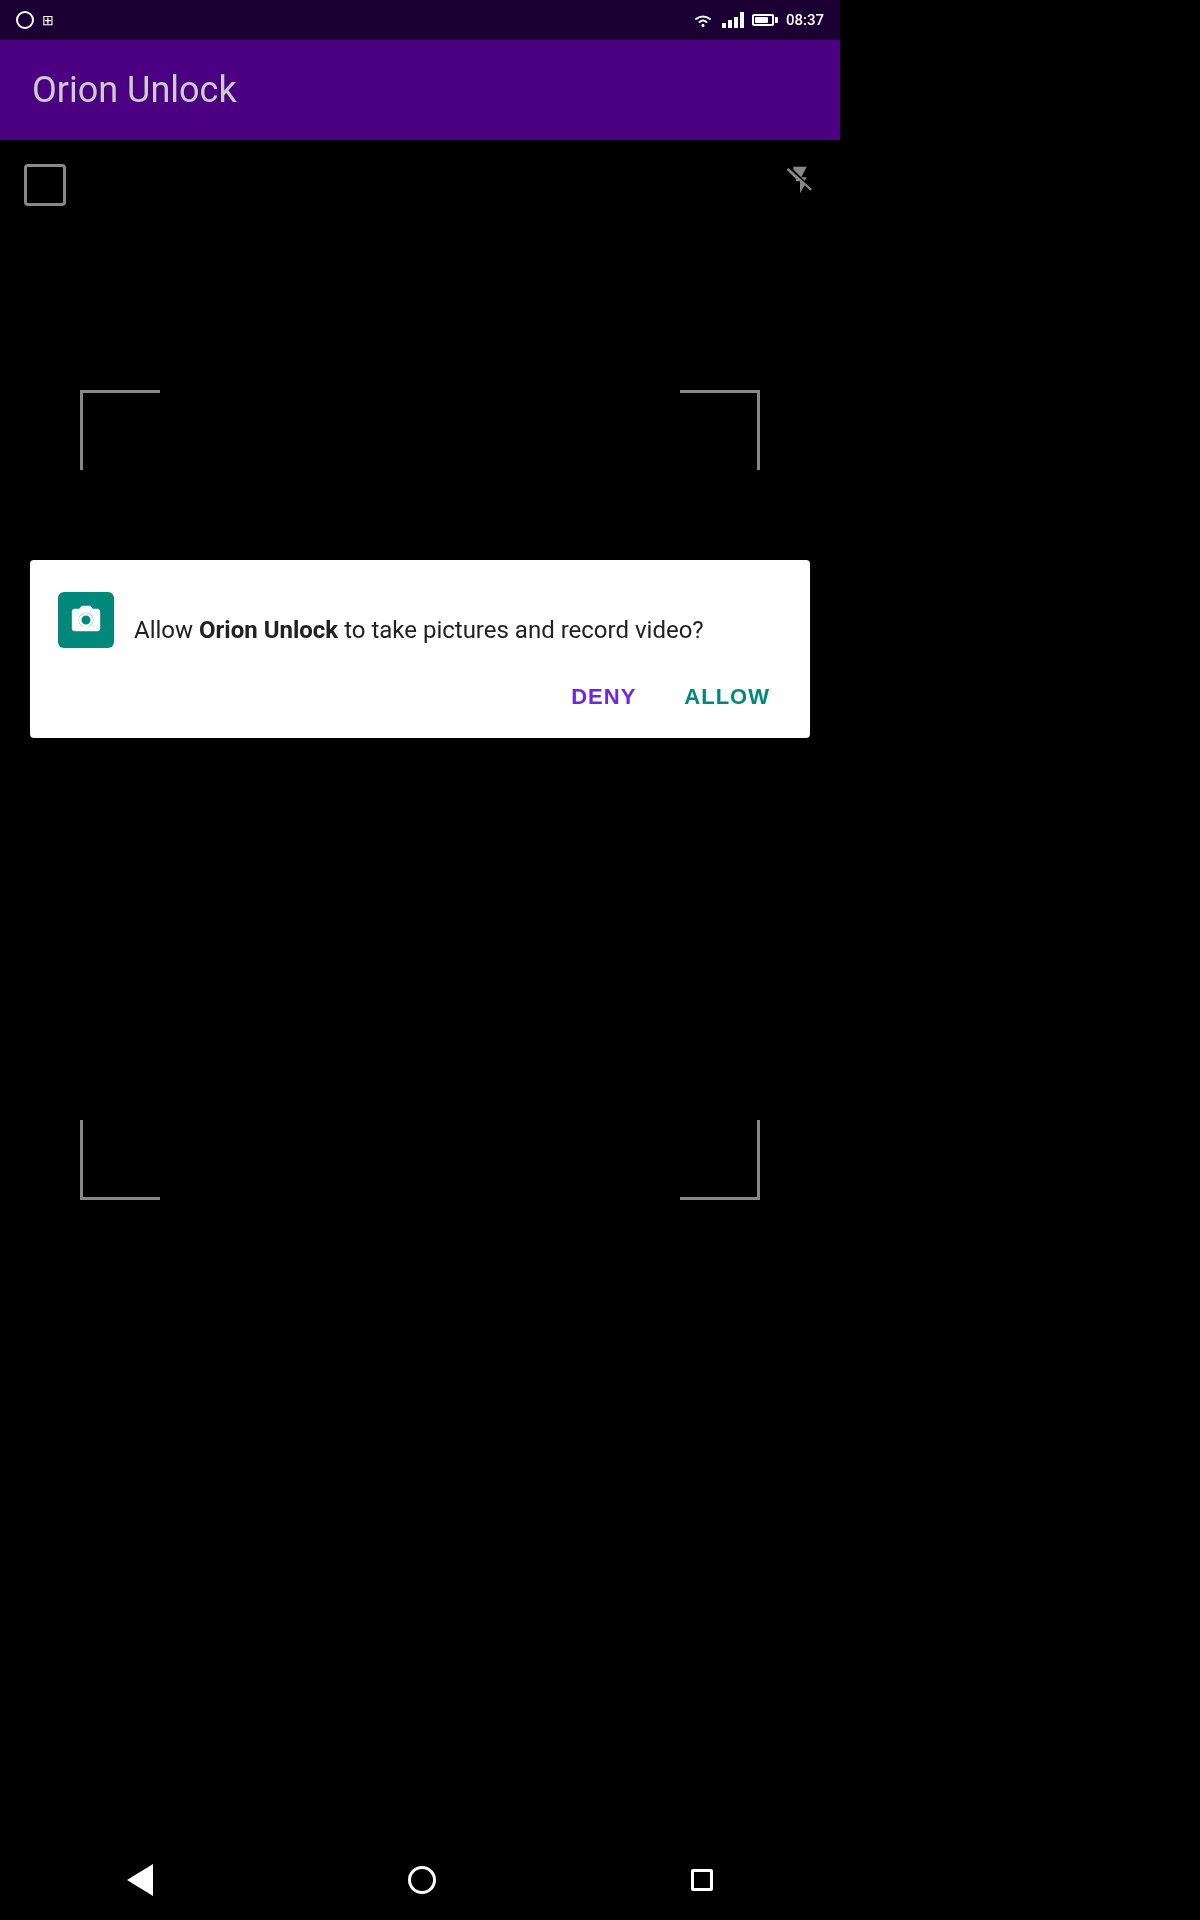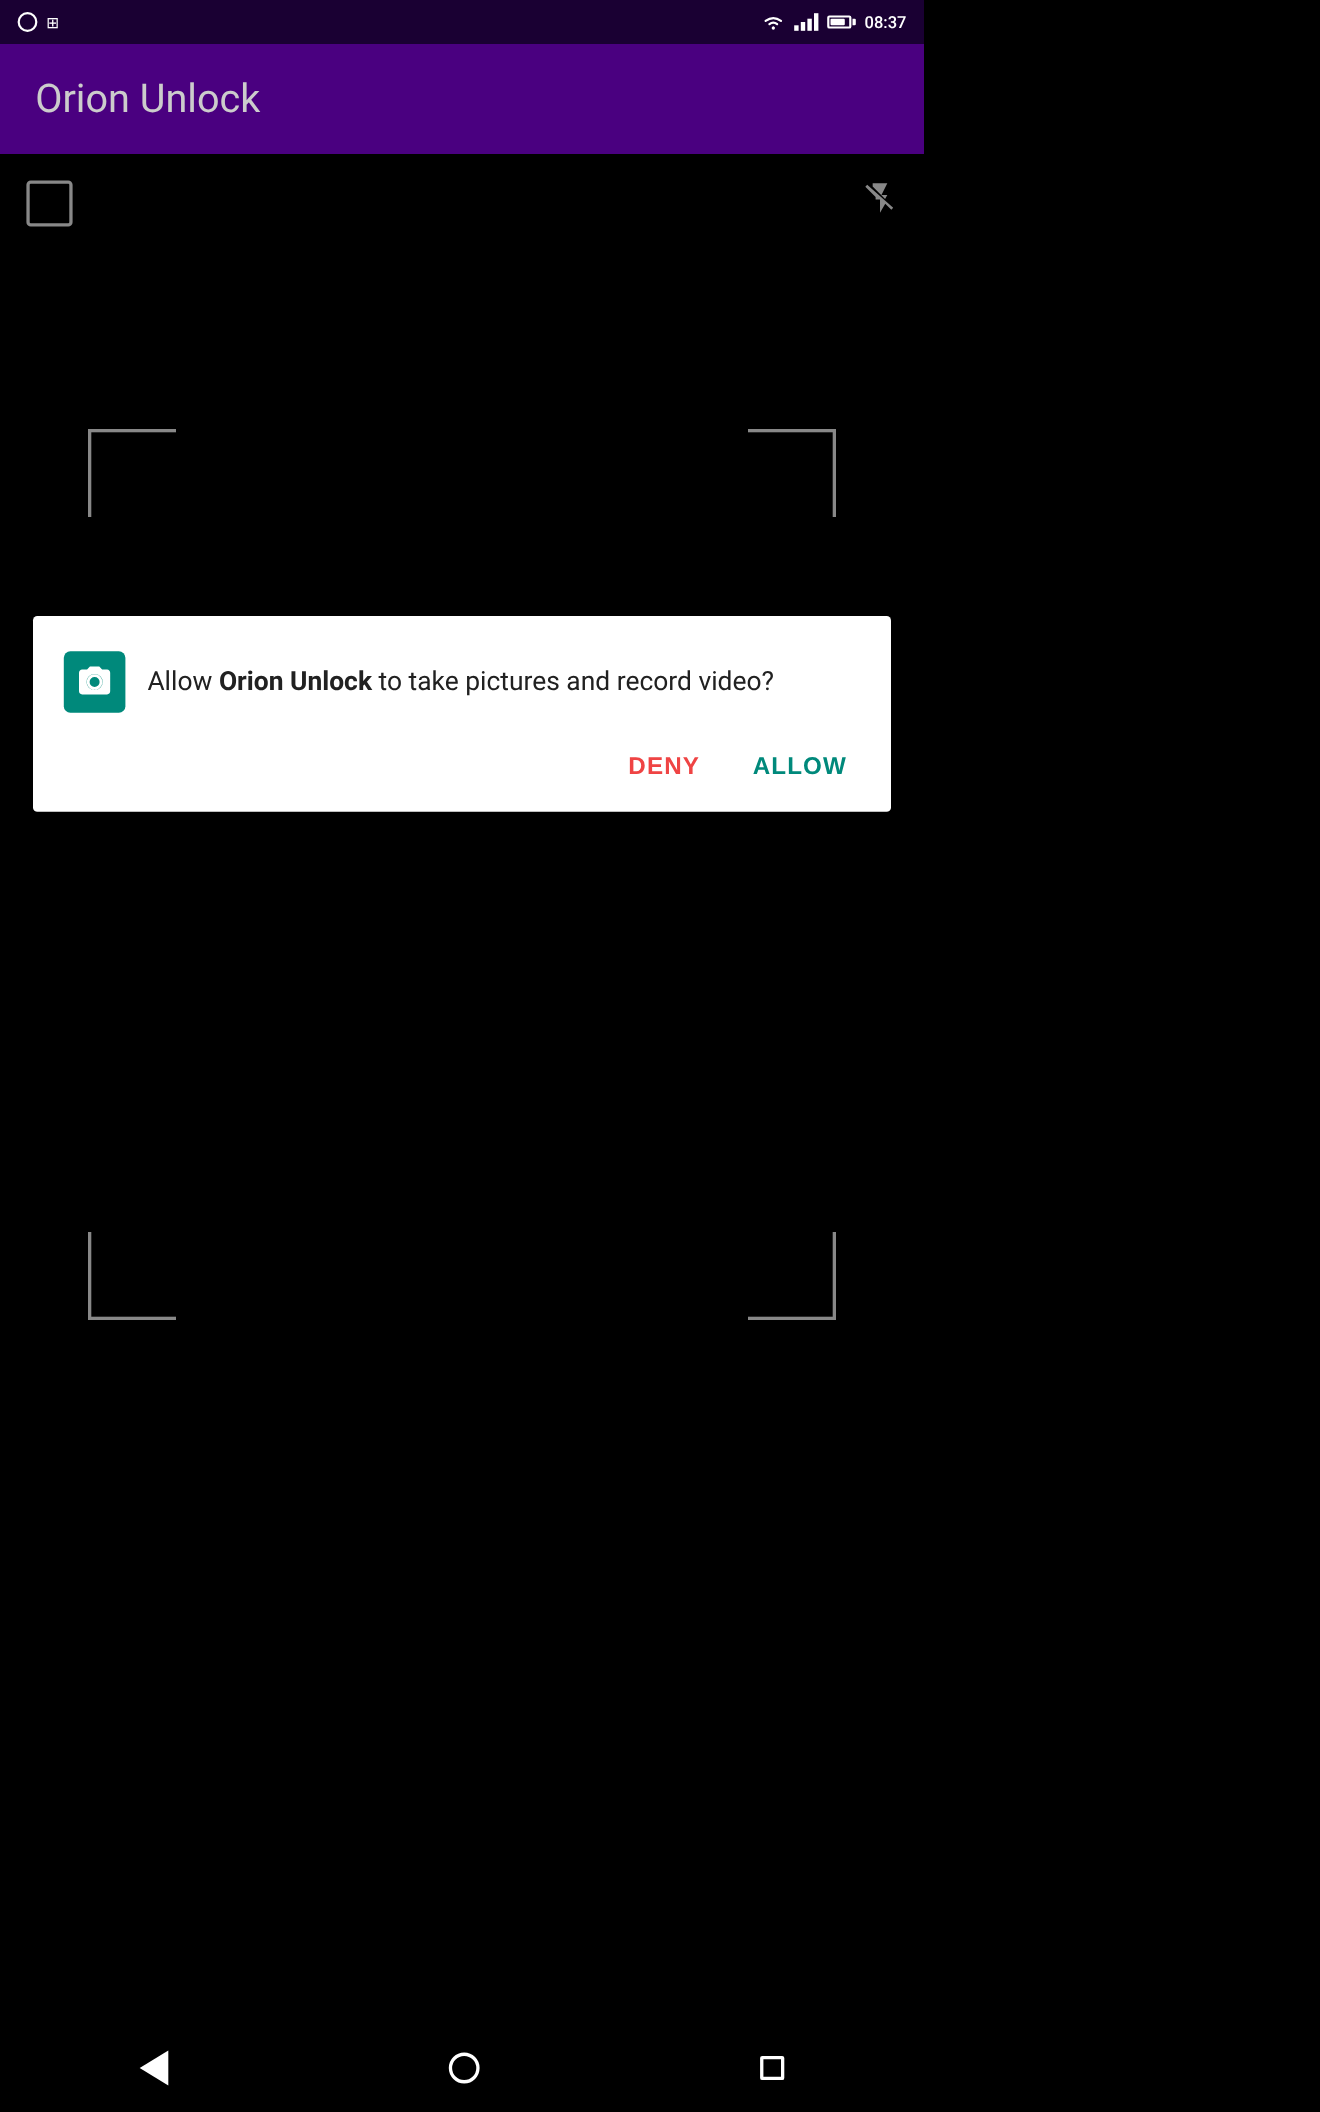--- a/index.html
+++ b/index.html
@@ -133,21 +133,21 @@
       left: 30px;
       right: 30px;
       background: #fff;
       border-radius: 4px;
       padding: 32px 28px 20px 28px;
       box-shadow: 0 4px 20px rgba(0,0,0,0.5);
     }
 
     .dialog-content {
       display: flex;
-      align-items: center;
+      align-items: flex-end;
       gap: 20px;
       margin-bottom: 28px;
     }
 
     .dialog-camera-icon {
       width: 56px;
       height: 56px;
       background: #00897b;
       border-radius: 6px;
       display: flex;
@@ -175,21 +175,21 @@
 
     .dialog-buttons {
       display: flex;
       justify-content: flex-end;
       gap: 24px;
     }
 
     .btn-deny {
       background: transparent;
       border: none;
-      color: #ef4444;
+      color: #6d28d9;
       font-size: 22px;
       font-weight: 700;
       letter-spacing: 1px;
       cursor: pointer;
       padding: 8px 12px;
       text-transform: uppercase;
     }
 
     .btn-allow {
       background: transparent;

